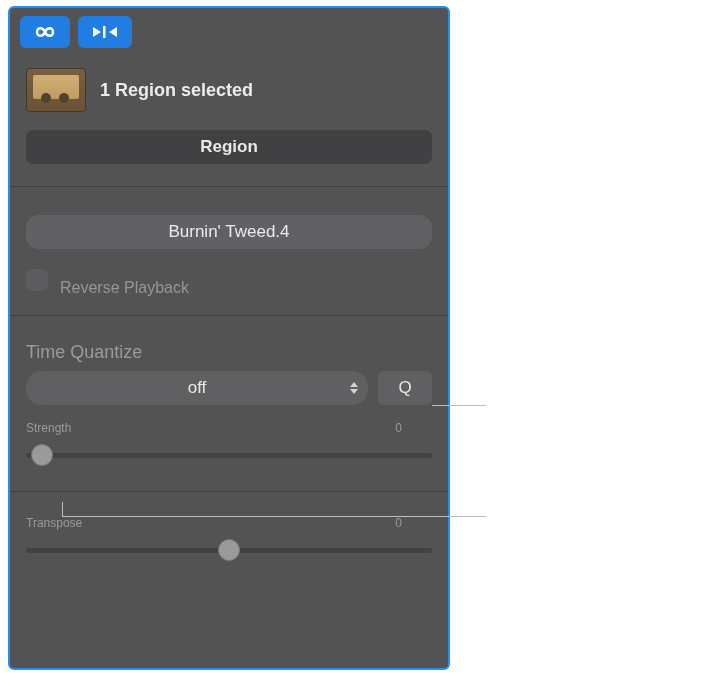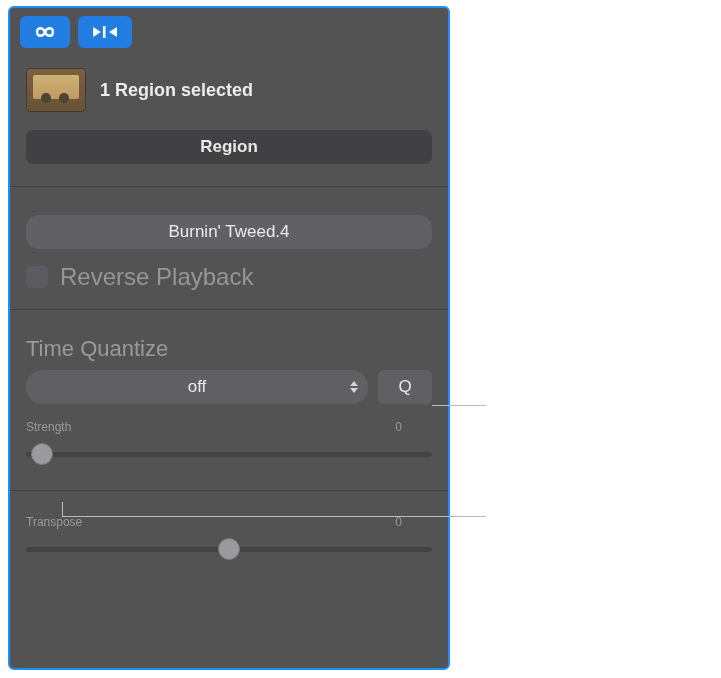--- a/index.html
+++ b/index.html
@@ -110,26 +110,26 @@
     background: #4a4a4e;
     display:flex; align-items:center; justify-content:center;
     flex-shrink:0;
   }
   .checkbox.checked {
     background: #0a6fe0;
   }
   .checkbox.checked svg { display:block; }
   .checkbox svg { display:none; }
   .check-label {
-    color: #8b8b8e; font-size: 24px;
+    color: #8b8b8e; font-size: 16px; margin-top: 16px;
   }
   .check-label.bright { color: #eaeaea; }
 
   .section-label {
-    color: #8f8f92; font-size: 22px;
+    color: #8f8f92; font-size: 18px;
     margin: 26px 16px 0 16px;
   }
   .quantize-row {
     display: flex; gap: 10px;
     margin: 8px 16px 0 16px;
   }
   .dropdown {
     flex: 1; height: 34px;
     background: #4e4e52;
     border-radius: 16px;

